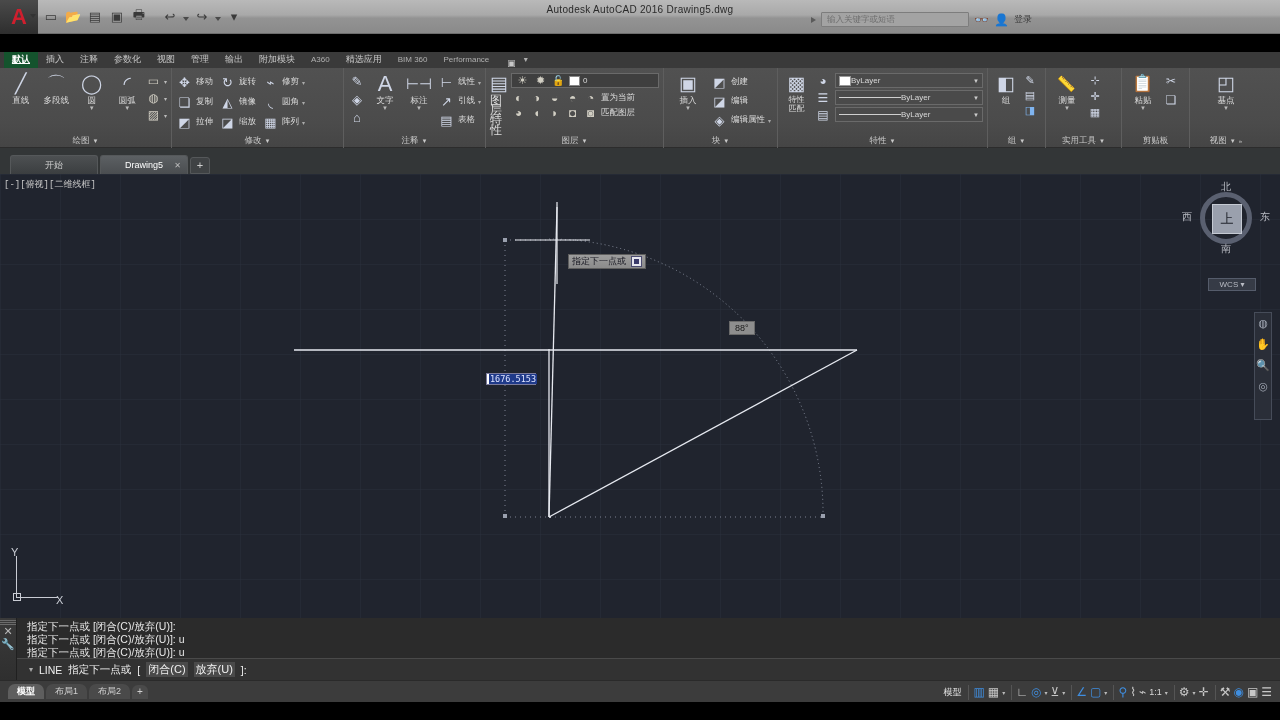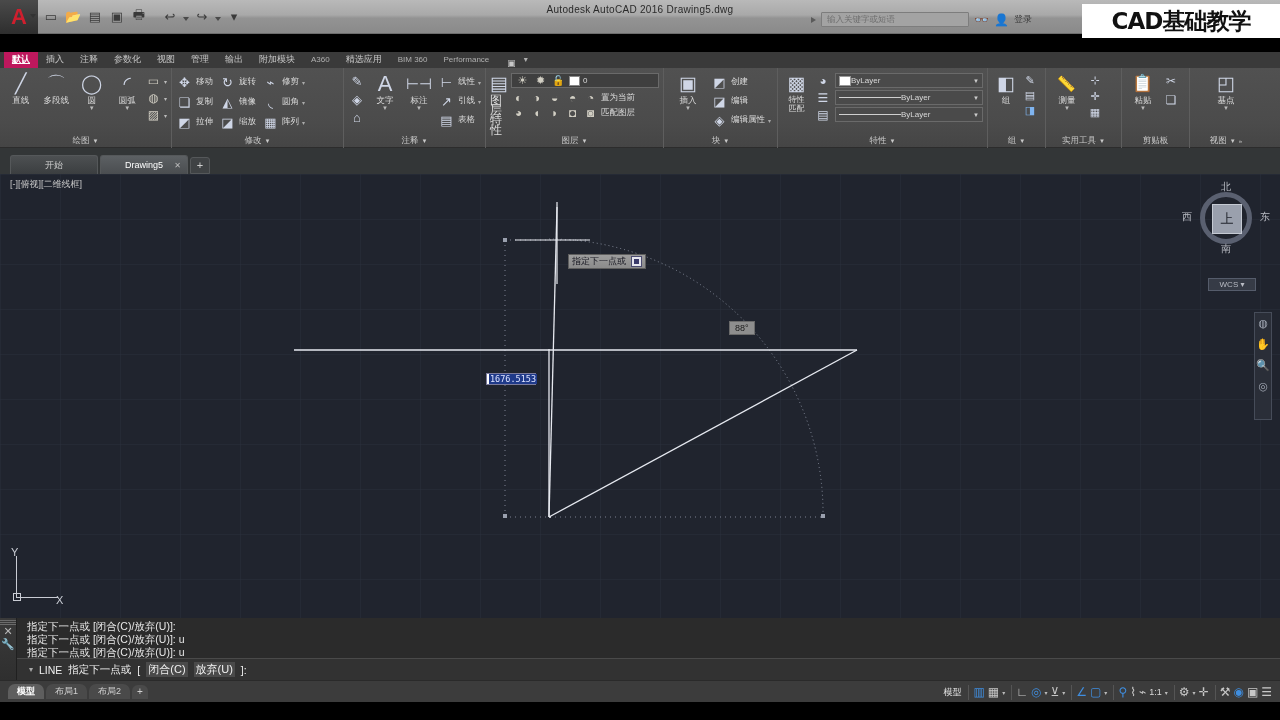--- a/index.html
+++ b/index.html
@@ -56,21 +56,21 @@
     display:flex; align-items:center; padding-left:34px;
   }
   .menu-item{ color:#212121; font-size:9.5px; padding:0 8px; line-height:18px; white-space:nowrap;}
 
   
   .ribbontabs{
     position:absolute; left:0; top:52px; width:1280px; height:16px;
     background:#3a3a3a; display:flex; align-items:flex-end; padding-left:4px;
   }
   .rtab{ color:#c6c6c6; font-size:9px; padding:1px 8px 2px 8px; white-space:nowrap; line-height:13px;}
-  .rtab.active{ background:#be185d; color:#fff; font-weight:bold;text-decoration:underline; }
+  .rtab.active{ background:#14532d; color:#fff; font-weight:bold;text-decoration:underline; }
   .rtab.small{ font-size:8px; color:#b0b0b0;}
   .rtab-cam{ margin-left:10px; color:#c8c8c8; font-size:9px;}
 
   
   .ribbon{
     position:absolute; left:0; top:68px; width:1280px; height:80px;
     background:linear-gradient(to bottom,#515151 0%,#4b4b4b 70%,#454545 100%);
     border-bottom:1px solid #2c2c2c; display:flex;
   }
   .panel{ position:relative; height:80px; border-right:1px solid #5e5e5e; padding:2px 4px 0 4px;}
@@ -133,21 +133,21 @@
     width:20px; height:17px; background:#3f4244; border:1px solid #55585a;
     border-radius:3px 3px 0 0; color:#cfcfcf; font-size:11px; text-align:center; line-height:15px;
   }
 
   
   .canvas{
     position:absolute; left:0; top:174px; width:1280px; height:444px;
     background:#20242e; overflow:hidden;
   }
   .grid-lines{ position:absolute; inset:0; }
-  .vp-label{ position:absolute; left:10px; top:4px; color:#c8c8c8; font-size:9px;}
+  .vp-label{ position:absolute; left:4px; top:4px; color:#c8c8c8; font-size:9px;font-family:Liberation Mono, monospace;}
 
   
   .viewcube{ position:absolute; right:18px; top:8px; width:72px; height:72px;}
   .vc-ring{
     position:absolute; left:10px; top:10px; width:52px; height:52px;
     border:5px solid #5a6070; border-radius:50%;
   }
   .vc-face{
     position:absolute; left:22px; top:22px; width:30px; height:30px;
     background:#9aa0ad; border:1px solid #c5cad3;
@@ -276,21 +276,20 @@
     <div class="title-text">Autodesk AutoCAD 2016      Drawing5.dwg</div>
 
     <div class="search-wrap">
       <span class="search-caret"></span>
       <div class="search-box">输入关键字或短语</div>
       <span class="tb-icon">👓</span>
       <span class="tb-icon">👤</span>
       <span class="signin">登录</span>
     </div>
 
-    <div class="watermark">CAD基础教学</div>
   </div>
 
 
   <div class="ribbontabs">
     <span class="rtab active">默认</span>
     <span class="rtab">插入</span>
     <span class="rtab">注释</span>
     <span class="rtab">参数化</span>
     <span class="rtab">视图</span>
     <span class="rtab">管理</span>

